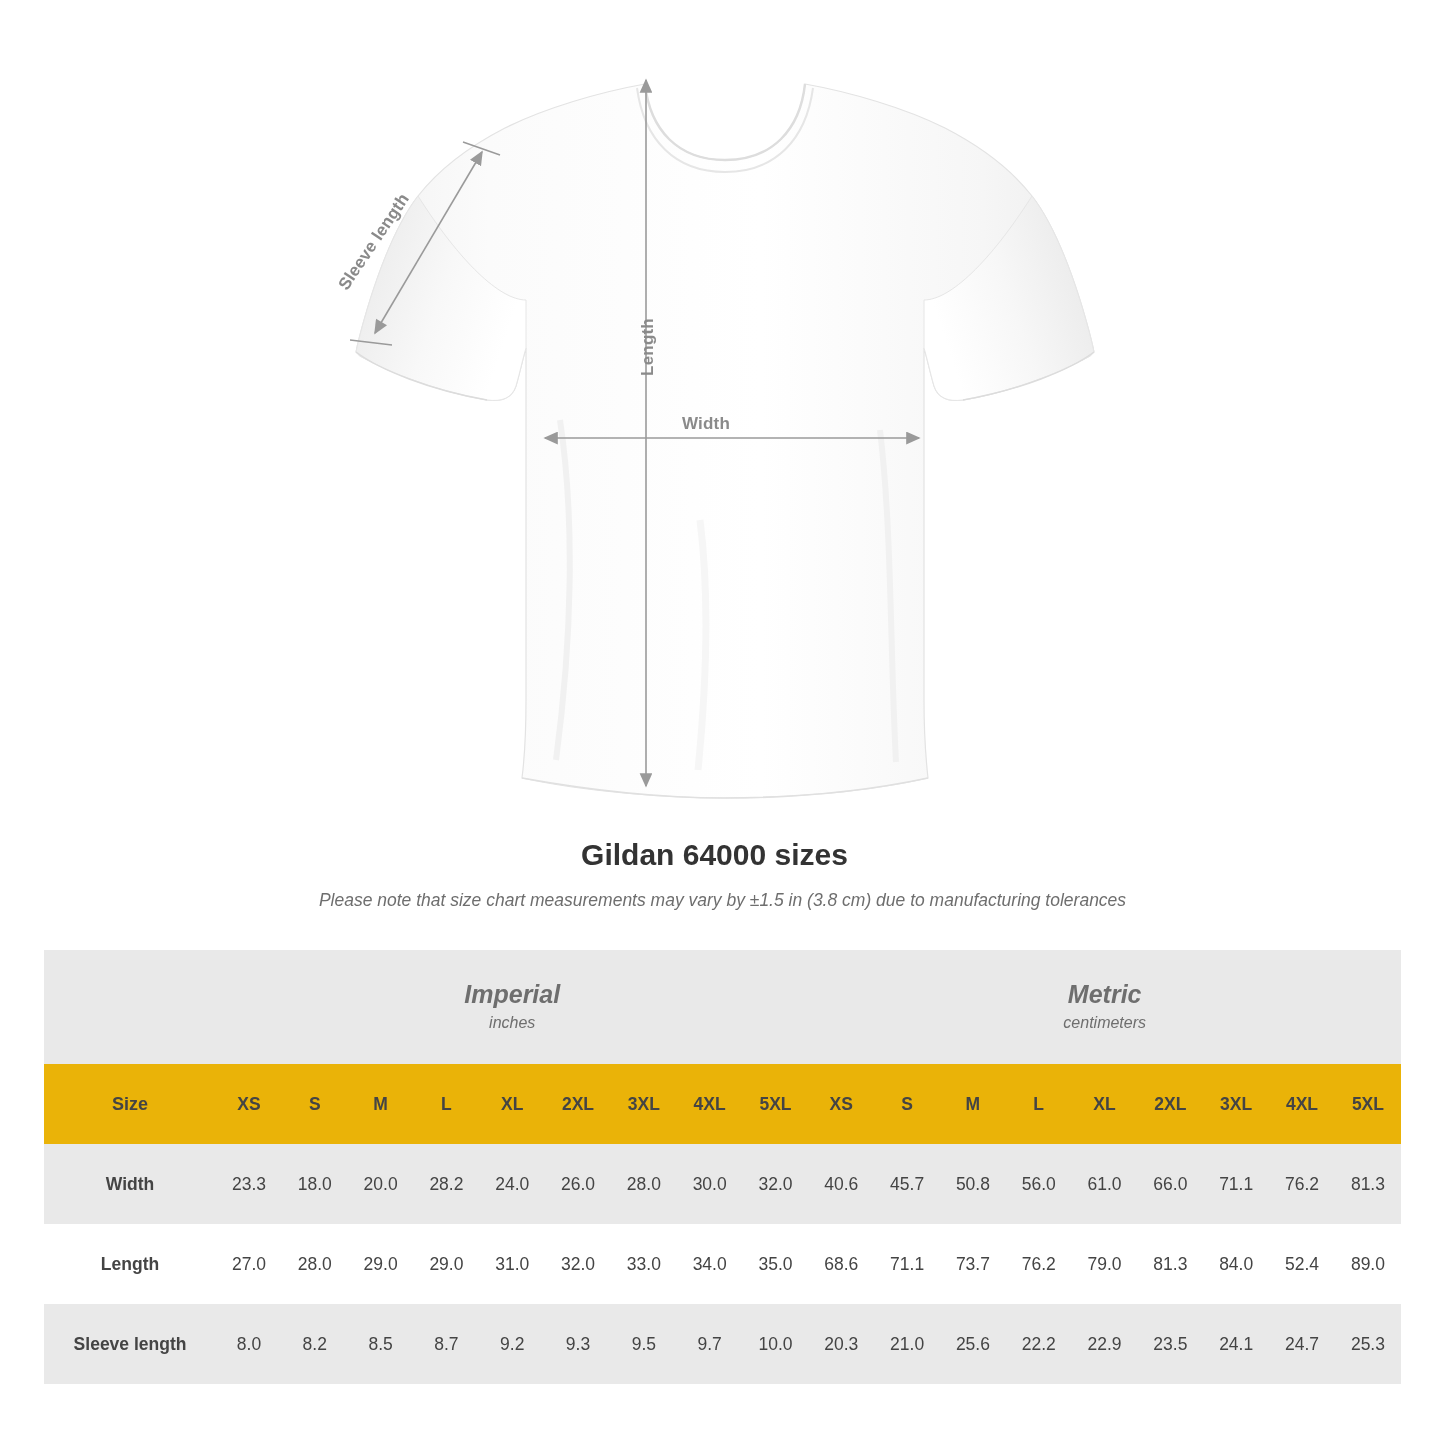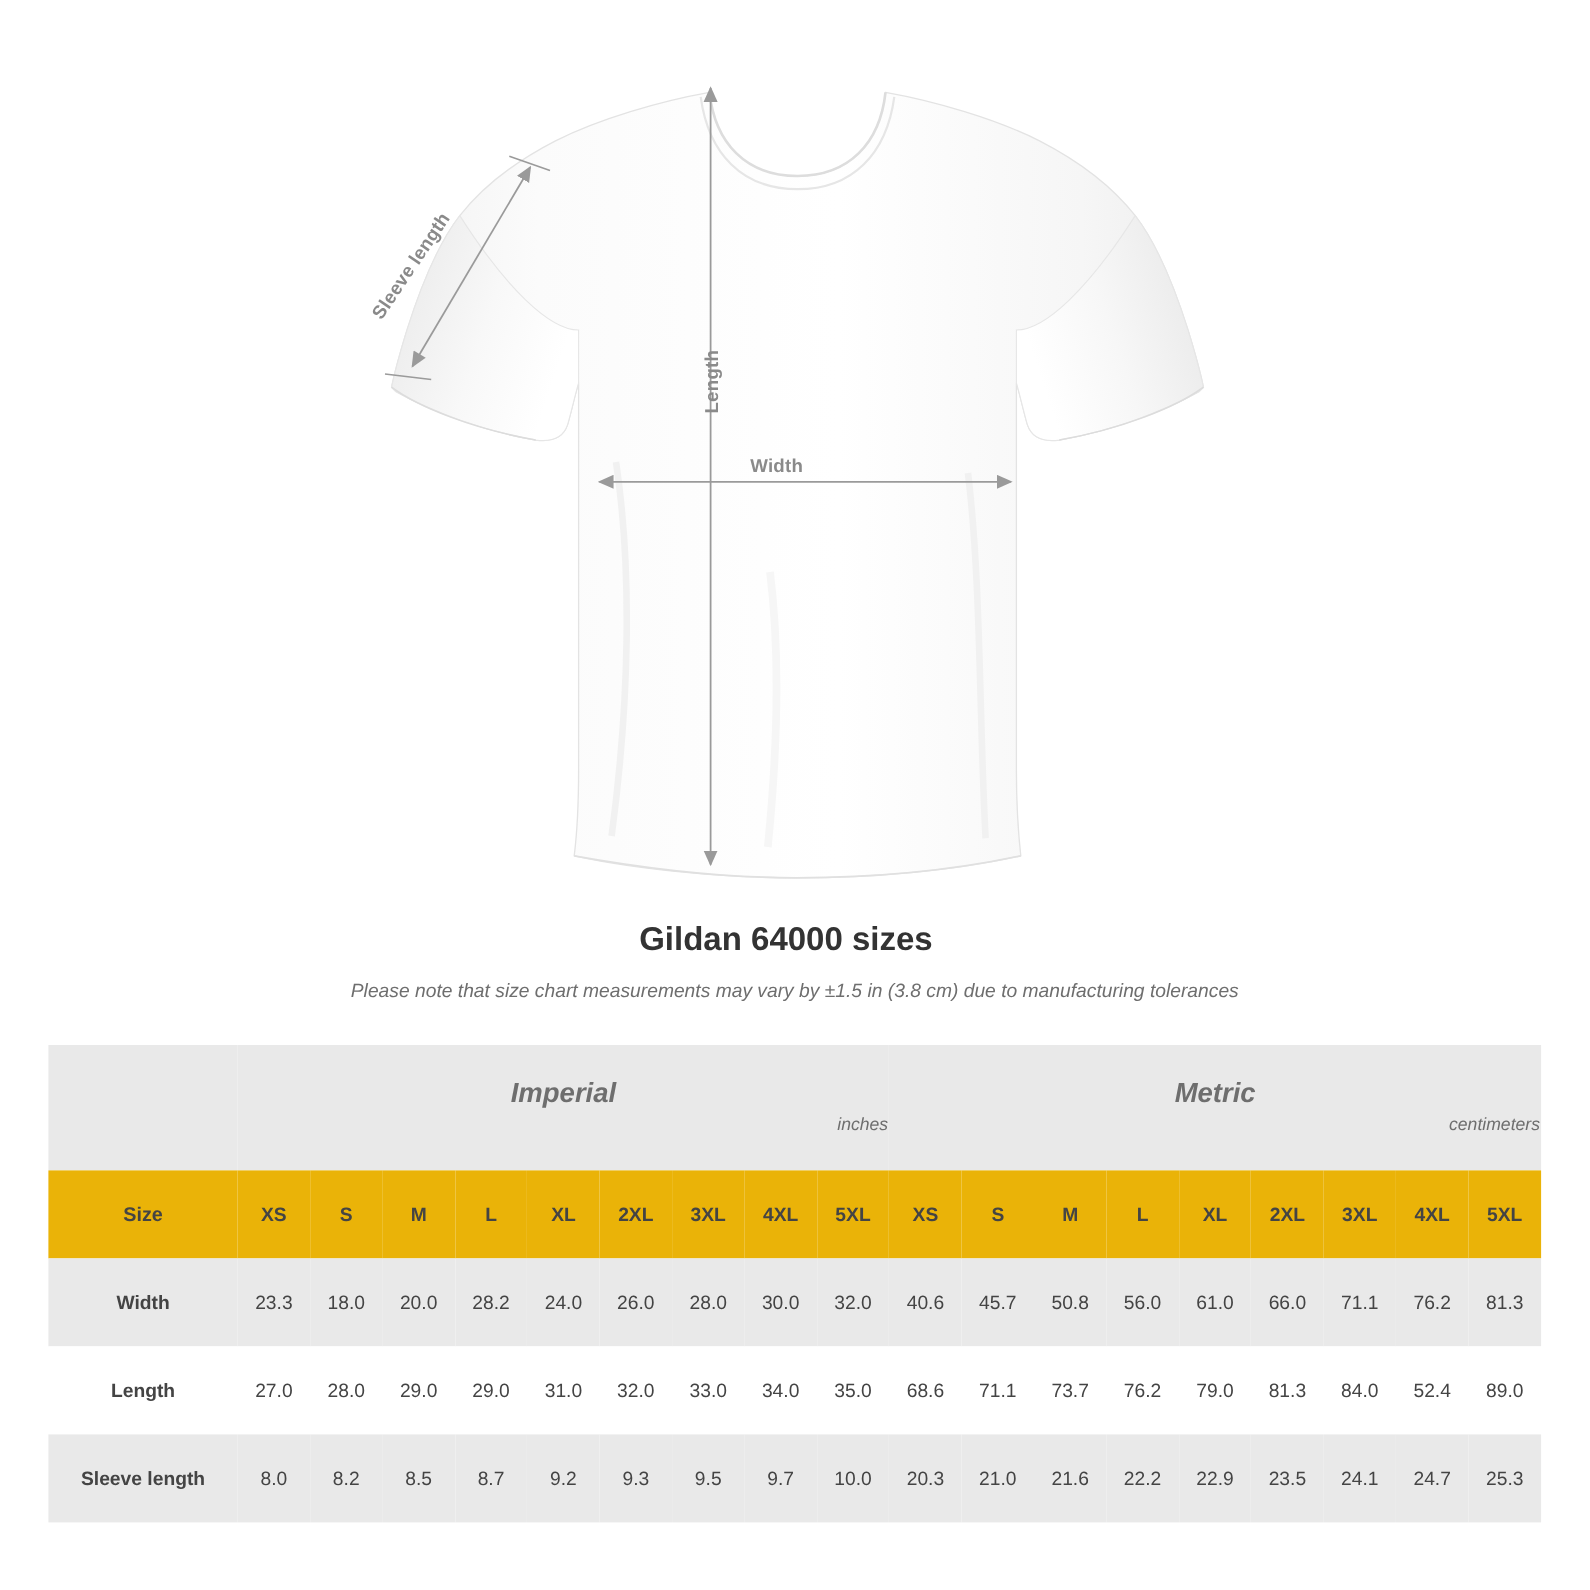--- a/index.html
+++ b/index.html
@@ -104,21 +104,20 @@
     font-style: italic;
     font-weight: bold;
     color: #6e6e6e;
     line-height: 1.25;
   }
   .unit-sub {
     font-size: 16px;
     font-style: italic;
     color: #6e6e6e;
     line-height: 1.6;
-    text-align: right;
   }
 
   .header-row td {
     background: #eab308;
     height: 78px;
     font-weight: bold;
     font-size: 18px;
     color: #3a3a3a;
     vertical-align: middle;
   }
@@ -348,21 +347,21 @@
           <td>8.2</td>
           <td>8.5</td>
           <td>8.7</td>
           <td>9.2</td>
           <td>9.3</td>
           <td>9.5</td>
           <td>9.7</td>
           <td>10.0</td>
           <td>20.3</td>
           <td>21.0</td>
-          <td>21.6</td>
+          <td>25.6</td>
           <td>22.2</td>
           <td>22.9</td>
           <td>23.5</td>
           <td>24.1</td>
           <td>24.7</td>
           <td>25.3</td>
         </tr>
       </tbody>
     </table>
   </div>

